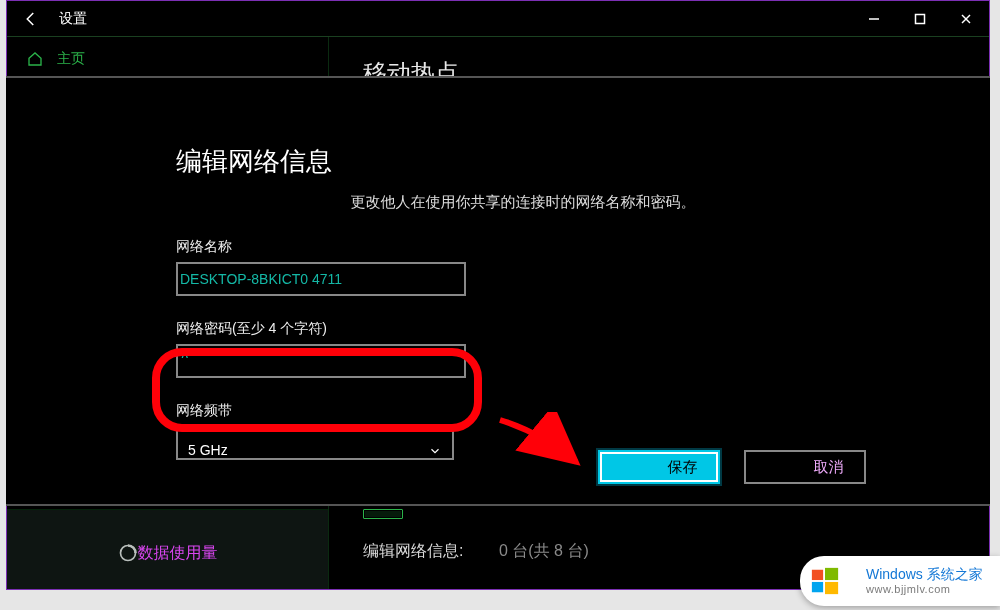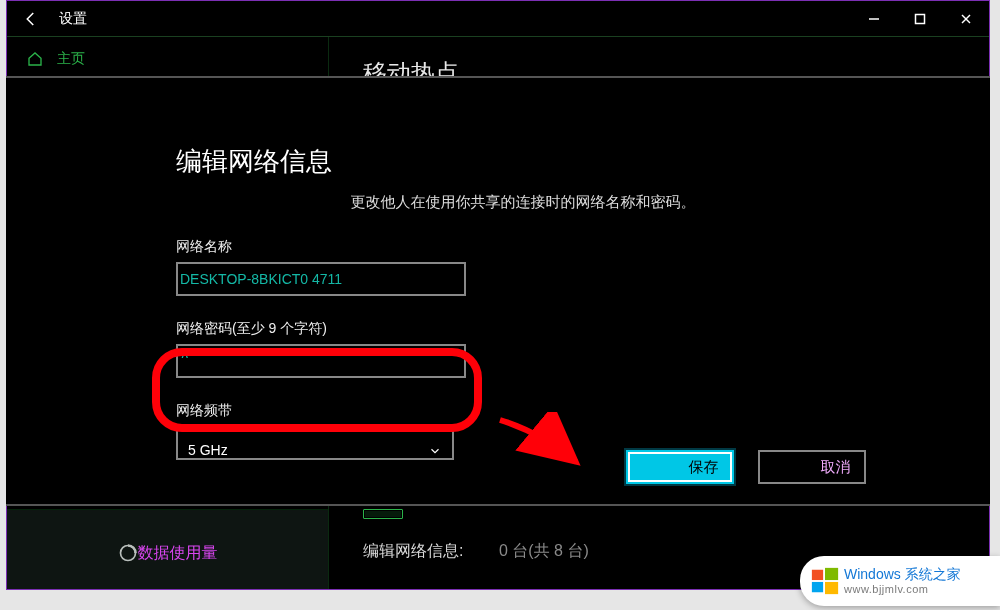--- a/index.html
+++ b/index.html
@@ -95,36 +95,36 @@
   .select-box {
     width:278px; height:34px; border:2px solid #888; display:flex; align-items:flex-end;
     padding:0 10px; color:#fff; font-size:14px; cursor:pointer; justify-content:space-between;
   }
   .chevron { width:14px; height:14px; }
 
   .dialog-buttons {
     position:absolute; right:4px; bottom:6px; display:flex; gap:24px;
   }
   .btn {
-    width:108px; height:34px; display:flex; align-items:center; justify-content:center;
+    width:122px; height:34px; display:flex; align-items:center; justify-content:center;
     font-size:15px; cursor:pointer;padding-left:47px;
   }
   .btn-save { background:#00c7e6; color:#000; border:2px solid #00c7e6; box-shadow:0 0 0 2px #fff inset, 0 0 0 2px #003944; }
   .btn-cancel { background:#000; color:#f0abfc; border:2px solid #888; }
 
   
   .anno-arrow {
     position:absolute; left:490px; top:412px; width:100px; height:60px; z-index:7; pointer-events:none;
   }
 
   
   .watermark {
     position:absolute; right:0; bottom:4px; width:200px; height:50px;
     background:#fff; border-top-left-radius:24px; border-bottom-left-radius:24px;
-    display:flex; align-items:center; gap:4px; padding-left:10px; z-index:20;
+    display:flex; align-items:center; gap:26px; padding-left:10px; z-index:20;
     box-shadow:0 2px 6px rgba(0,0,0,.3);
   }
   .wm-logo { width:30px; height:30px; }
   .wm-text { display:flex; flex-direction:column; line-height:1.2; }
   .wm-top { font-size:14px; color:#1478d6; font-weight:500; }
   .wm-url { font-size:11px; color:#7a7a7a; letter-spacing:.5px; }
 </style>
 </head>
 <body>
 
@@ -192,21 +192,21 @@
   <div class="dialog-inner">
     <div class="dialog-title">编辑网络信息</div>
     <div class="dialog-desc">更改他人在使用你共享的连接时的网络名称和密码。</div>
 
     <div class="field-block">
       <div class="field-label">网络名称</div>
       <input class="text-input" type="text" value="DESKTOP-8BKICT0 4711" style="">
     </div>
 
     <div class="field-block">
-      <div class="field-label">网络密码(至少 9 个字符)</div>
+      <div class="field-label">网络密码(至少 4 个字符)</div>
       <div class="text-input pw-value">∧*******</div>
     </div>
 
     <div class="field-block" style="margin-bottom:0">
       <div class="field-label">网络频带</div>
       <div class="select-box">
         <span>5 GHz</span>
         <svg class="chevron" viewBox="0 0 24 24" fill="none" stroke="#fff" stroke-width="2">
             <path d="M6 9 L12 15 L18 9"></path>
           </svg>

